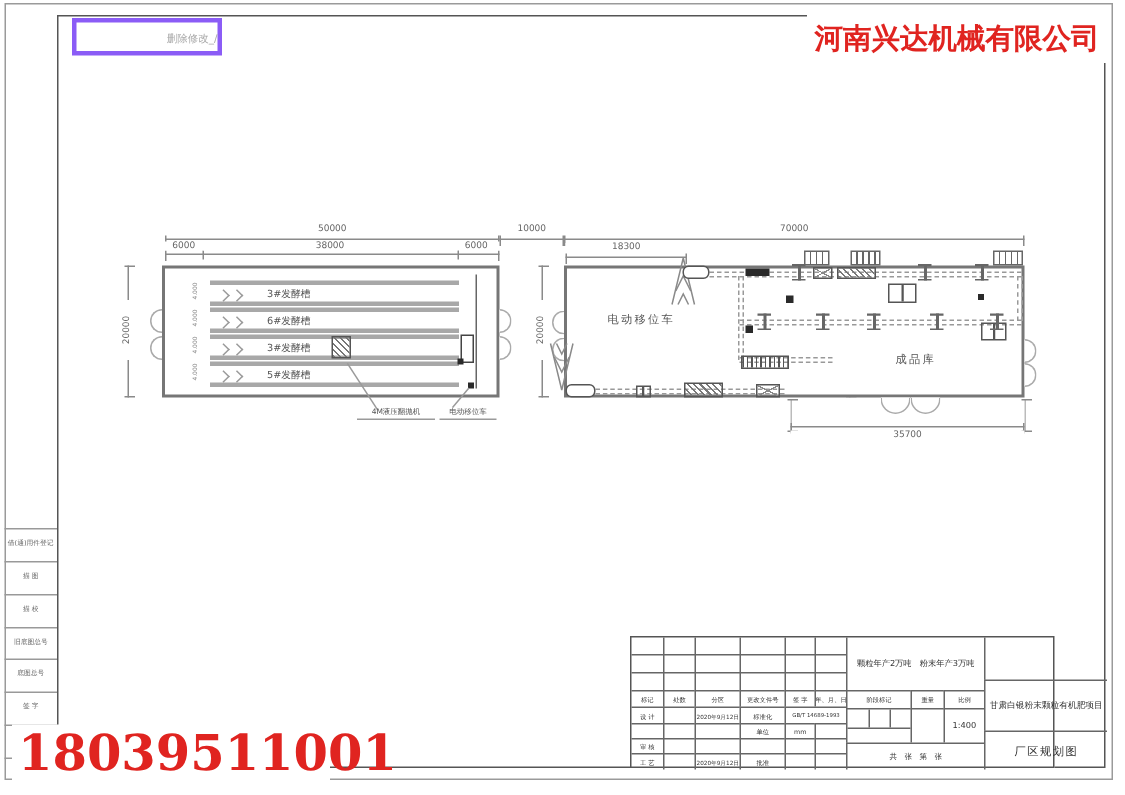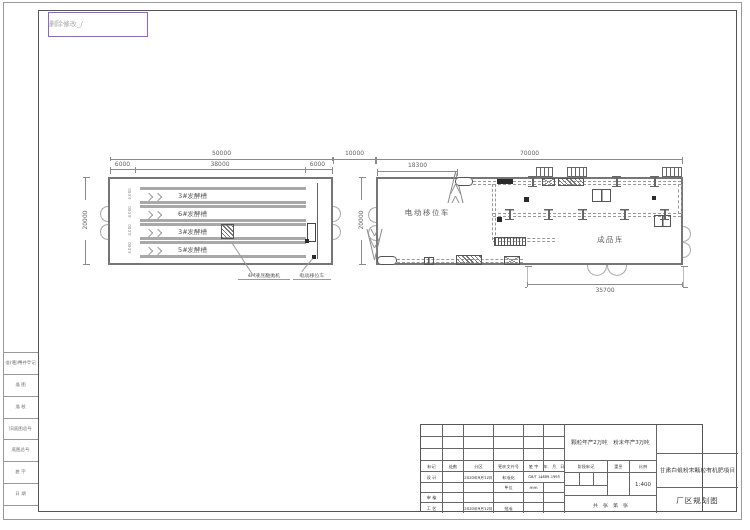--- a/index.html
+++ b/index.html
@@ -42,21 +42,21 @@
   .ibeam{position:absolute;width:9px;height:11px;background:linear-gradient(#666,#666) top center/9px 1.5px no-repeat,linear-gradient(#666,#666) bottom center/9px 1.5px no-repeat,linear-gradient(#666,#666) center/2px 11px no-repeat}
   .track{position:absolute;width:0;border-left:1px solid #666}
   .cart{position:absolute;border:1px solid #444;background:#fff}
   
   .arc-l{position:absolute;border:1px solid #aaa;border-right:none;border-radius:8px 0 0 8px;background:#fff}
   .arc-r{position:absolute;border:1px solid #aaa;border-left:none;border-radius:0 8px 8px 0;background:#fff}
   .arc-d{position:absolute;border:1px solid #aaa;border-top:none;border-radius:0 0 10px 10px;background:#fff}
   
   .company{position:absolute;left:538px;top:10px;width:200px;height:32px;background:#fff;color:#e02420;font-family:"DejaVu Serif",serif;font-weight:bold;font-size:19px;line-height:32px;text-align:center;white-space:nowrap;z-index:6}
   .phone{position:absolute;left:8px;top:483px;width:212px;height:40px;background:#fff;color:#e02420;font-family:"DejaVu Serif",serif;font-weight:bold;font-size:33px;line-height:38px;text-align:left;padding-left:4px;white-space:nowrap;z-index:6}
-  .stamp{position:absolute;left:48px;top:12px;width:100px;height:25px;border:1px solid #8b5cf6;color:#a9a9a9;font-size:7px;line-height:23px;text-align:left}
+  .stamp{position:absolute;left:48px;top:12px;width:100px;height:25px;border:3px solid #8b5cf6;color:#a9a9a9;font-size:7px;line-height:23px;text-align:right}
   
   .strip{position:absolute;left:3px;top:352px;width:35px;height:154px;border-top:1px solid #999;display:flex;flex-direction:column}
   .strip>div{flex:1;border-bottom:1px solid #999;font-size:4.5px;color:#666;display:flex;align-items:center;justify-content:center;text-align:center;line-height:1.1;padding:0 1px}
   
   .tb{position:absolute;left:420px;top:424px;width:283px;height:88px;border:1.5px solid #555;background:#fff}
   .tc{position:absolute;border-left:1px solid #666;border-top:1px solid #666;font-size:4.2px;color:#333;display:flex;align-items:center;justify-content:center;text-align:center;overflow:hidden;white-space:nowrap}
   .tc.nl{border-left:none}.tc.nt{border-top:none}
   .revgrid{position:absolute;left:0;top:0;width:143px;height:35px;background:
     linear-gradient(#666,#666) 21px 0/1px 100% no-repeat,
     linear-gradient(#666,#666) 42px 0/1px 100% no-repeat,
@@ -79,20 +79,22 @@
     <div>描 图</div>
     <div>描 校</div>
     <div>旧底图总号</div>
     <div>底图总号</div>
     <div>签 字</div>
     <div>日 期</div>
   </div>
 
   <div class="stamp">删除修改_/</div>
 
+  <div class="company">河南兴达机械有限公司</div>
+  <div class="phone">18039511001</div>
 
   <div>
 
     <div class="dl" style="left:110px;top:159px;width:223px"></div>
     <div class="dimtext" style="left:110px;top:150px;width:223px">50000</div>
     <div class="dl" style="left:110px;top:169px;width:223px"></div>
     <div class="tick" style="left:135px;top:166px"></div>
     <div class="tick" style="left:305px;top:166px"></div>
     <div class="dimtext" style="left:106px;top:161px;width:33px">6000</div>
     <div class="dimtext" style="left:135px;top:161px;width:170px">38000</div>

